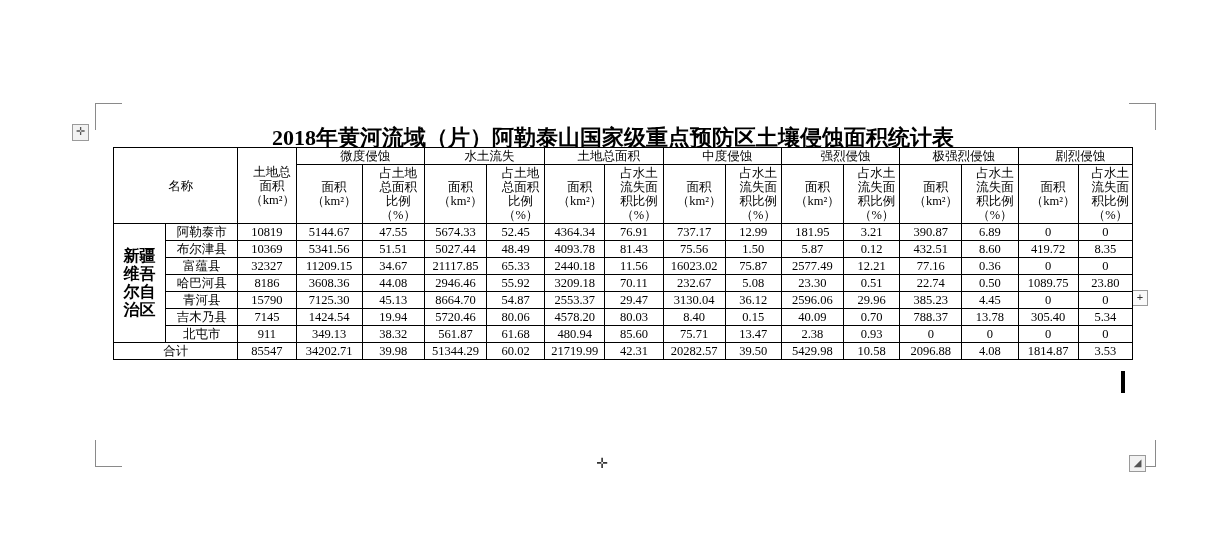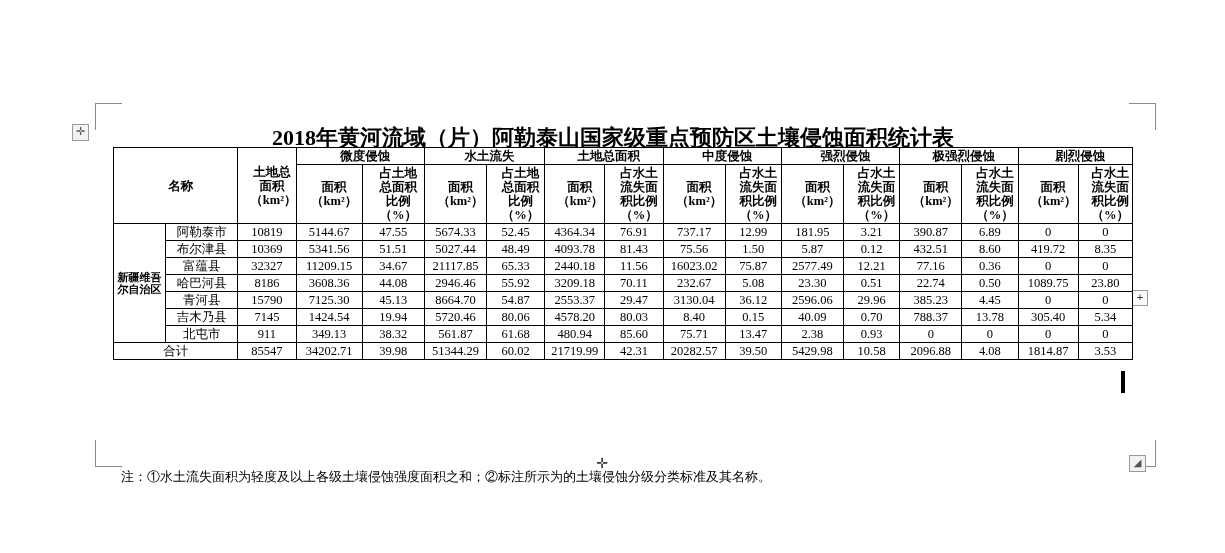--- a/index.html
+++ b/index.html
@@ -124,29 +124,29 @@
     background: #fff;
   }
   table.stat th, table.stat td {
     border: 1px solid #000;
     text-align: center;
     vertical-align: middle;
     padding: 1px 2px;
     line-height: 1.12;
   }
   table.stat thead th {
-    font-weight: bold;
+    font-weight: normal;
     padding-left: 12px;
   }
   .colgroup-hdr { font-weight: bold; }
 
   td.region-cell {
     font-weight: bold;
     width: 52px;
-    font-size: 11px;
+    font-size: 16px;
     line-height: 1.25;
   }
   td.county-cell {
     text-align: center;
     width: 72px;
   }
   tr.total-row td {
     font-weight: normal;
   }
   .total-label { font-weight: bold; }
@@ -371,15 +371,14 @@
           <td>5429.98</td>
           <td>10.58</td>
           <td>2096.88</td>
           <td>4.08</td>
           <td>1814.87</td>
           <td>3.53</td>
         </tr>
       </tbody>
   </table>
 
-  <div class="note">注：①水土流失面积为轻度及以上各级土壤侵蚀强度面积之和；②标注所示为的土壤侵蚀分级分类标准及其名称。</div>
 
 </div>
 
 </body></html>

